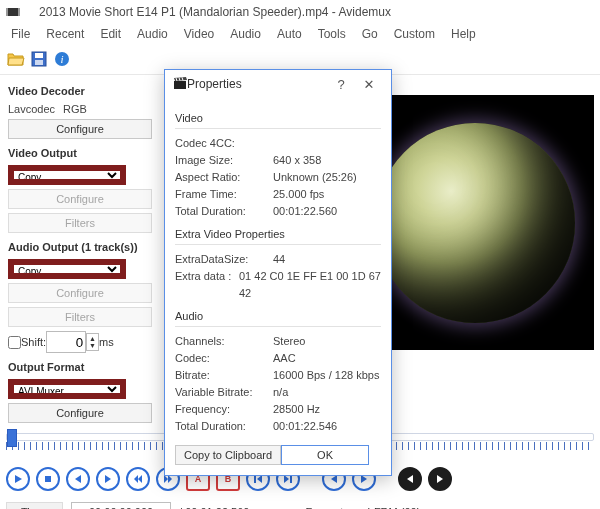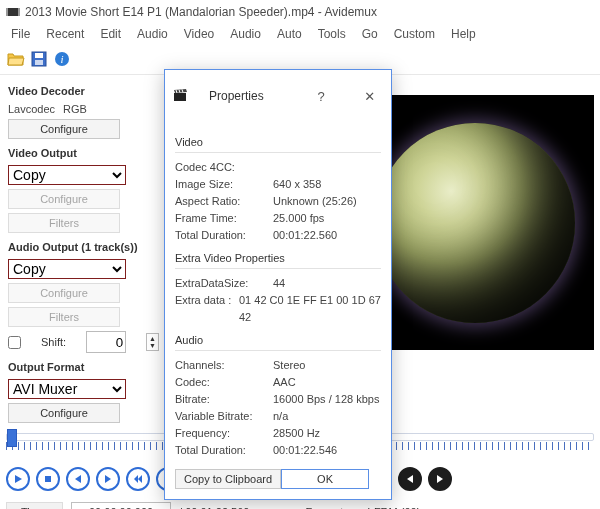--- a/index.html
+++ b/index.html
@@ -1,30 +1,30 @@
 <!DOCTYPE html>
 <html><head>
 <meta charset="utf-8">
 <style>
 html,body{margin:0;padding:0;font-family:"Segoe UI",Tahoma,sans-serif;font-size:11px;color:#333;background:#fff}
 .window{width:600px;height:509px;position:relative;overflow:hidden}
-.titlebar{height:24px;display:flex;align-items:center;padding:0 6px;color:#4a4a4a;font-size:12px;gap:5px}
+.titlebar{height:24px;display:flex;align-items:center;padding:0 6px;color:#4a4a4a;font-size:12px;gap:19px}
 .titlebar .app-icon{width:14px;height:14px;display:inline-block}
 .menubar{height:20px;display:flex;align-items:center;padding:0 4px;gap:2px;color:#555;font-size:12px}
 .menubar span{padding:2px 7px;cursor:default}
 .toolbar{height:26px;display:flex;align-items:center;padding:2px 6px;gap:3px;border-bottom:1px solid #e8e8e8}
 .toolbar .tbtn{width:20px;height:20px;display:flex;align-items:center;justify-content:center}
 .content{position:relative;height:calc(509px - 24px - 20px - 26px)}
 .sidebar{position:absolute;left:4px;top:4px;width:160px}
 .panel-title{font-weight:600;font-size:11px;margin:6px 16px 4px 4px}
 .row{display:flex;align-items:center;gap:8px;padding:2px 4px;font-size:11px;color:#444}
-.btn{display:inline-block;background:#f4f4f4;border:1px solid #c8c8c8;color:#333;padding:3px 10px;font-size:11px;text-align:center;min-width:90px}
+.btn{display:inline-block;background:#f4f4f4;border:1px solid #c8c8c8;color:#333;padding:3px 26px;font-size:11px;text-align:center;min-width:90px}
 .btn.disabled{color:#a5a5a5;background:#f8f8f8;border-color:#ddd}
-select.combo{width:118px;font-size:14px;height:20px;border:1px solid #7f1d1d;background:#fff}
-.shiftrow{display:flex;align-items:center;gap:20px;padding:2px 4px}
+select.combo{width:118px;font-size:10px;height:20px;border:6px solid #7f1d1d;background:#fff}
+.shiftrow{display:flex;align-items:center;gap:0;padding:2px 4px}
 .shiftrow input[type=checkbox]{margin:0}
 .shiftrow input.spin{width:34px;height:18px;border:1px solid #bbb;text-align:right;padding-right:2px}
 .preview{position:absolute;right:6px;top:20px;width:255px;height:255px;background:#000}
 .planet{position:absolute;width:200px;height:200px;left:36px;top:28px;border-radius:50%;
   background:radial-gradient(circle at 38% 34%,#e9edc8 0%,#cfd598 18%,#a6b06a 40%,#6d7445 62%,#2f3520 82%,#0c0d07 100%);
   box-shadow:0 0 18px 4px rgba(200,160,255,.35), inset -40px -40px 60px rgba(0,0,0,.85);}
 .slider-area{position:absolute;left:6px;right:6px;top:358px;height:24px}
 .slider-track{height:6px;background:#fff;border:1px solid #cfd6e4;position:relative;border-radius:2px}
 .slider-thumb{position:absolute;left:0;top:-5px;width:8px;height:16px;background:#3a72d8;border:1px solid #2a5cc0}
 .tick-row{height:8px;margin-top:1px;background:repeating-linear-gradient(90deg,#4a6fbf 0 1px,transparent 1px 6px)}
@@ -32,21 +32,21 @@
 .rbtn{width:20px;height:20px;border-radius:50%;border:2px solid #2e6cd6;display:flex;align-items:center;justify-content:center;color:#2e6cd6;background:#fff}
 .rbtn svg{display:block}
 .rbtn.square{border-radius:3px}
 .rbtn.a{border-color:#d23b3b;color:#d23b3b}
 .rbtn.dark{background:#1d1d1d;border-color:#1d1d1d;color:#fff}
 .status{position:absolute;left:6px;right:6px;top:424px;height:26px;display:flex;align-items:center;gap:8px;font-size:11px;color:#333}
 .status .lbl{background:#f2f2f2;border:1px solid #ddd;padding:3px 14px}
 .status .tval{border:1px solid #bfbfbf;padding:3px 8px;min-width:82px;text-align:center;background:#fff}
 
 .dialog{position:absolute;left:164px;top:-6px;width:226px;background:#fff;border:1px solid #5a8fe6;box-shadow:0 4px 18px rgba(0,0,0,.25);z-index:50}
-.dlg-title{height:28px;display:flex;align-items:center;padding:12px 8px;gap:22px;font-size:12px;color:#333}
+.dlg-title{height:28px;display:flex;align-items:center;padding:0 8px;gap:0;font-size:12px;color:#333}
 .dlg-title .spacer{flex:1}
 .dlg-title .winbtn{width:28px;height:20px;display:flex;align-items:center;justify-content:center;color:#555;font-size:13px}
 .dlg-body{padding:6px 10px 10px 10px}
 .group-h{color:#333;font-size:11px;margin:8px 0 4px 0}
 .hr{height:1px;background:#e2e2e2;margin:2px 0 6px 0}
 .kv{display:flex;font-size:11px;color:#444;line-height:17px}
 .kv .k{width:98px}
 .kv .v{flex:1}
 .dlg-foot{display:flex;align-items:center;margin-top:10px}
 .dlg-foot .btn{min-width:74px;padding:3px 8px}

